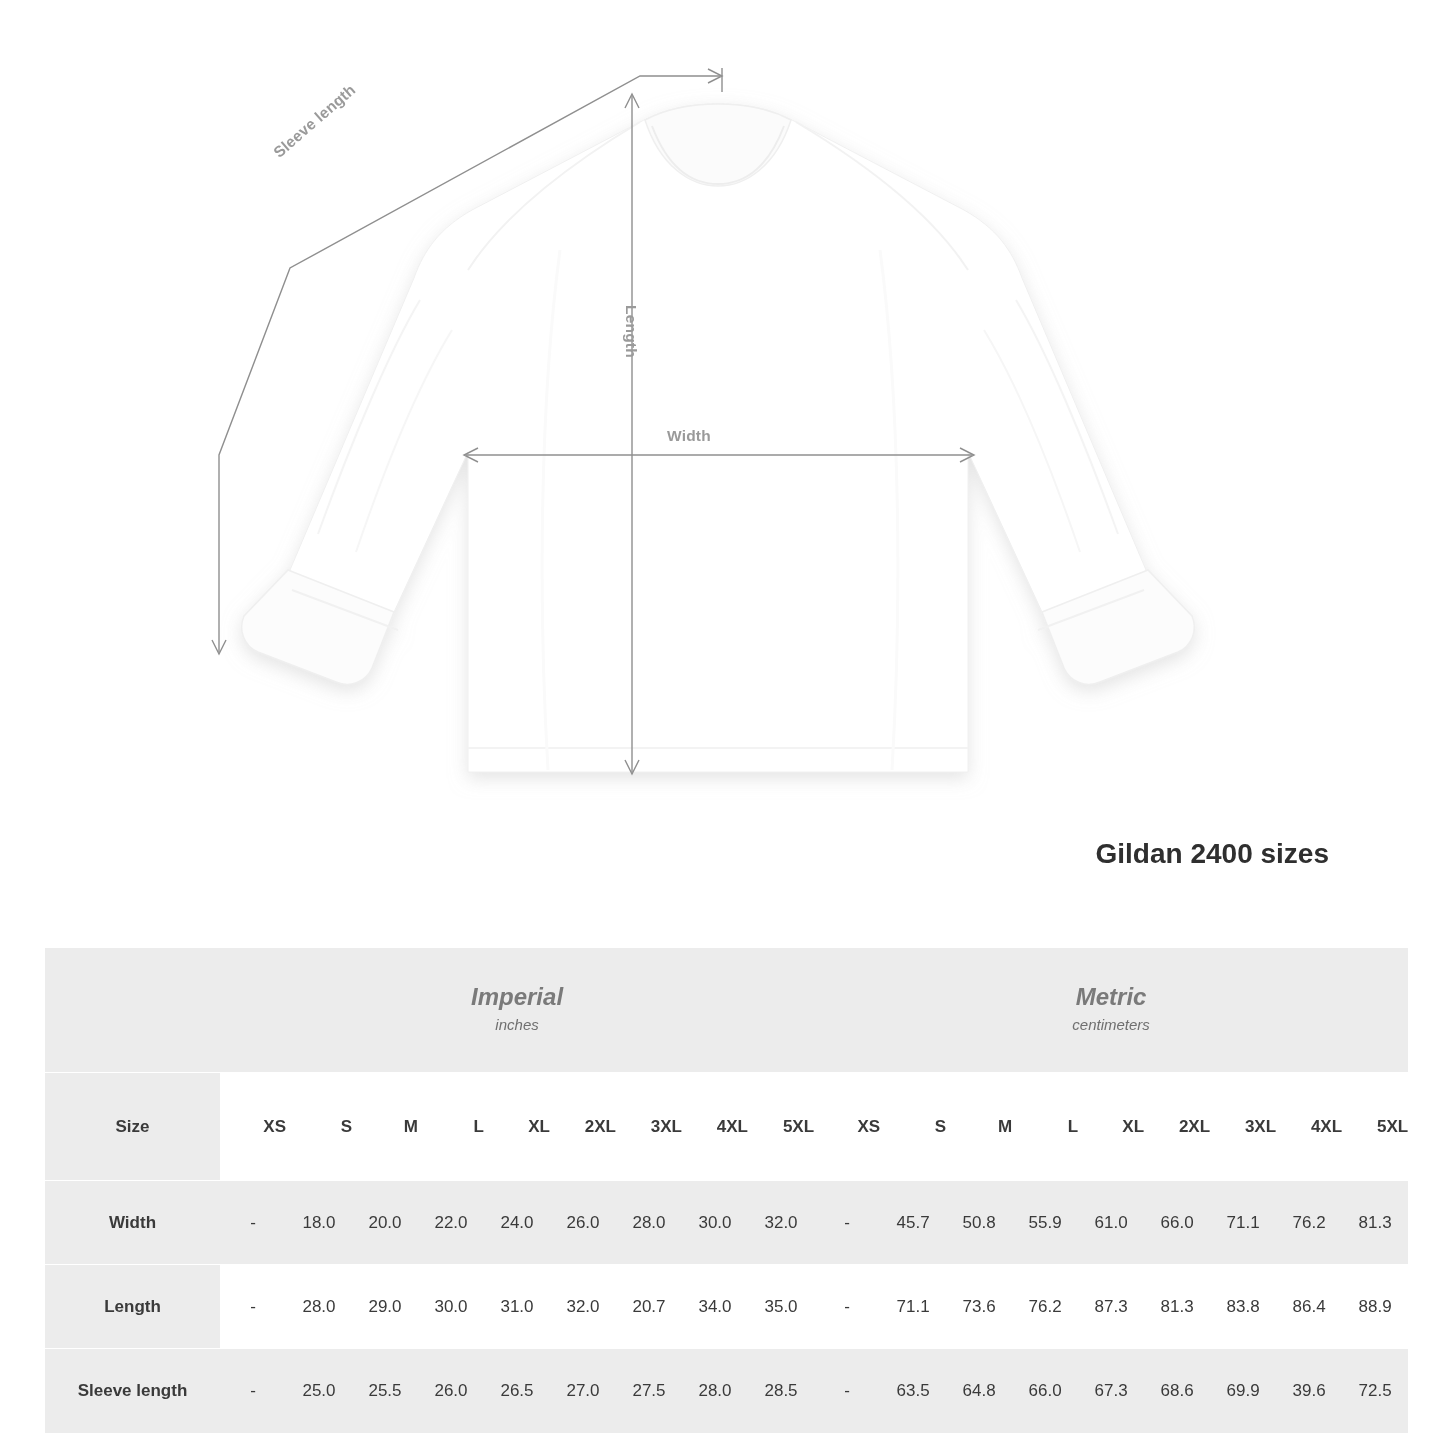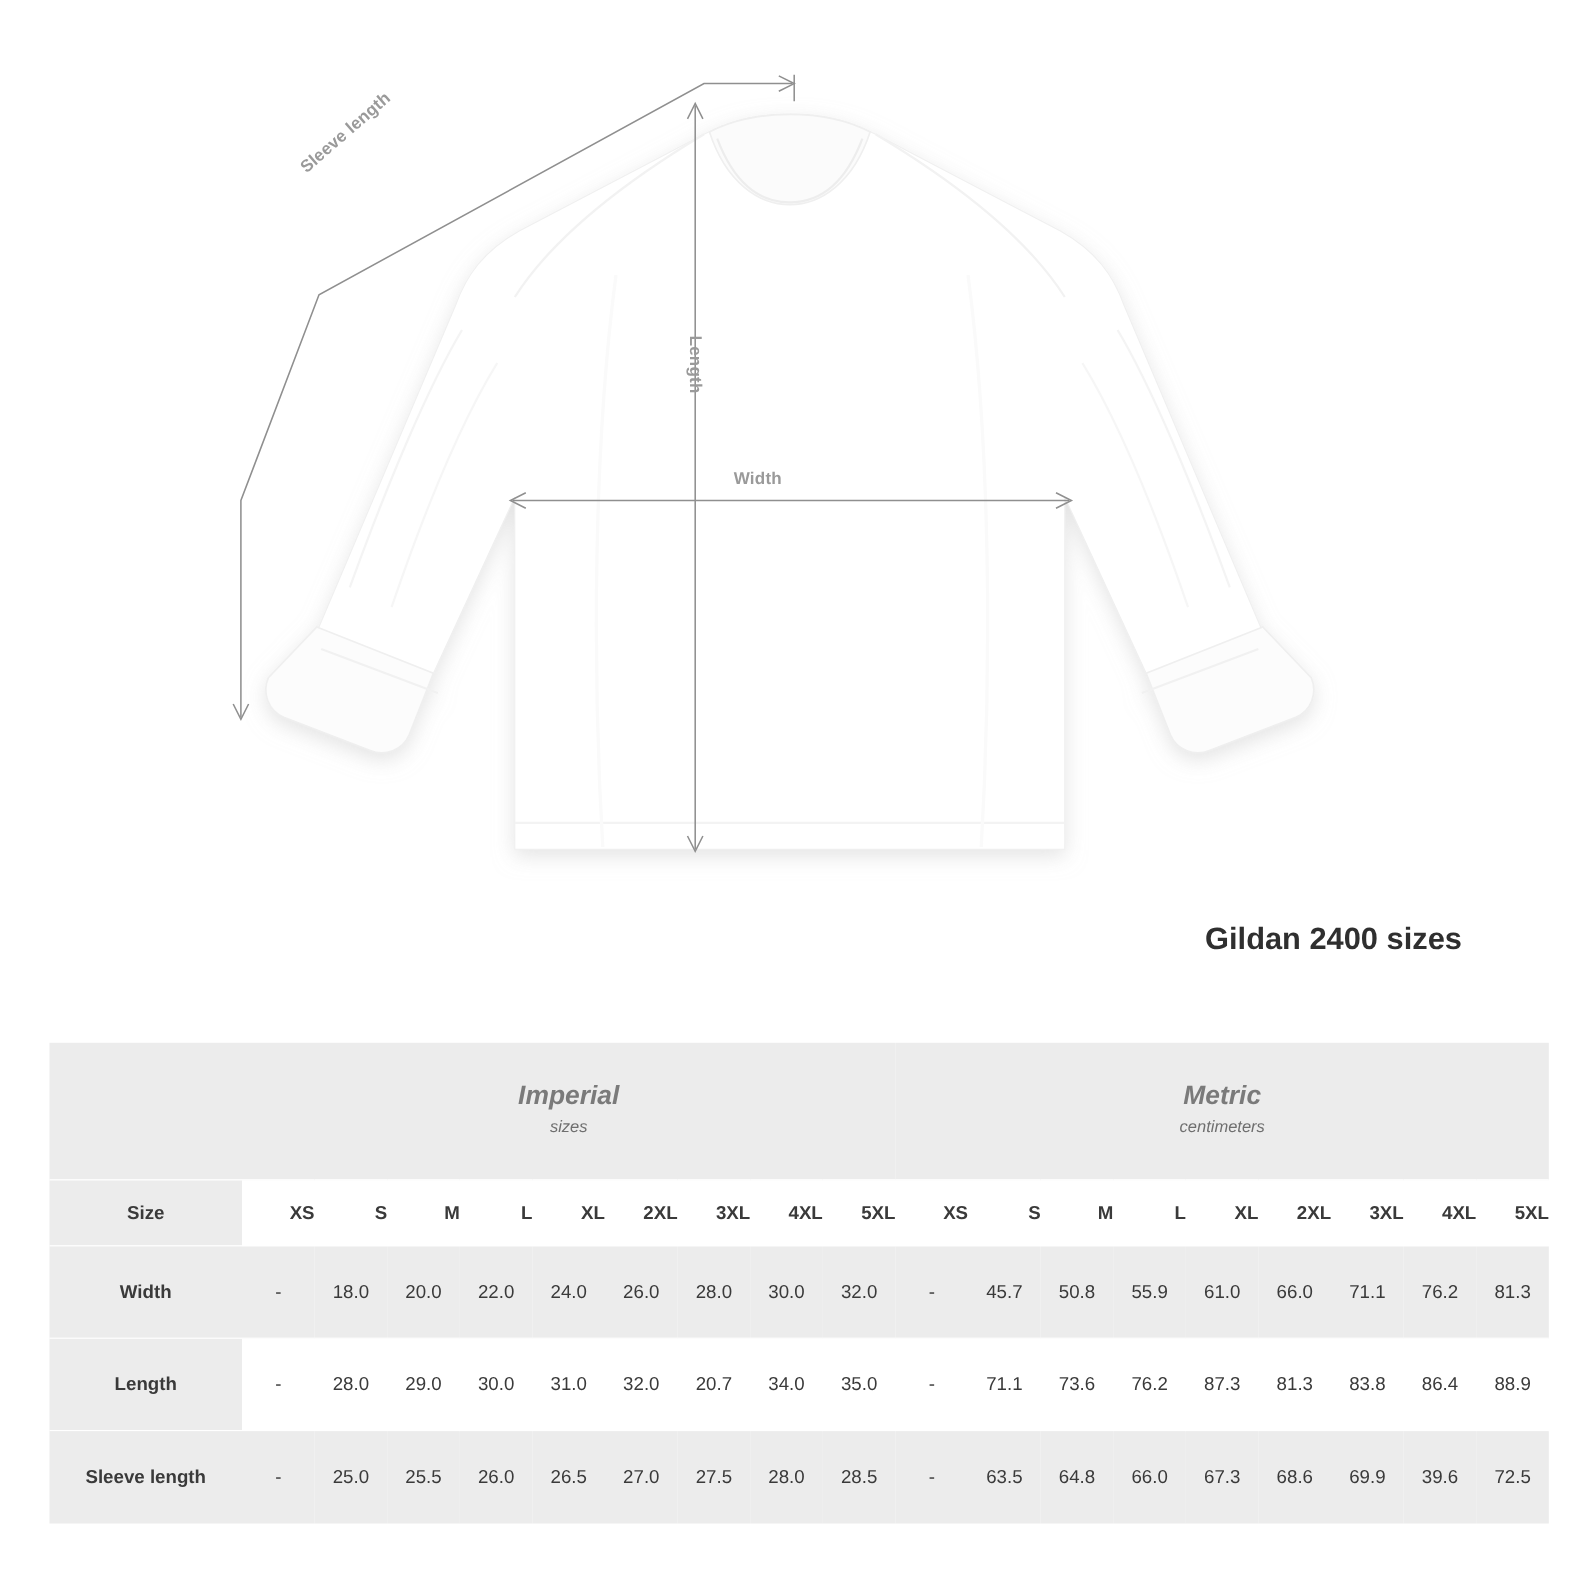--- a/index.html
+++ b/index.html
@@ -108,21 +108,21 @@
     line-height: 1.25;
   }
   .unit-head .u-sub {
     font-size: 15px;
     font-style: italic;
     color: #6f6f6f;
     line-height: 1.7;
   }
 
   .row-head {
-    height: 60px;
+    height: 108px;
   }
   .row-data {
     height: 84px;
   }
   .band-a { background: #ffffff; }
   .band-b { background: #ececec; }
 
   .corner-cell {
     background: #ececec;
   }
@@ -264,21 +264,21 @@
         <col style="width:66px">
       <col style="width:66px">
         <col style="width:66px">
         <col style="width:66px">
     </colgroup>
     <thead>
       <tr>
         <td class="corner-cell"></td>
         <td class="unit-head" colspan="9">
           <div class="u-title">Imperial</div>
-          <div class="u-sub">sizes</div>
+          <div class="u-sub">inches</div>
         </td>
         <td class="unit-head" colspan="9">
           <div class="u-title">Metric</div>
           <div class="u-sub">centimeters</div>
         </td>
       </tr>
       <tr class="row-head band-a sep-line">
         <th class="size-label band-b">Size</th>
         <th class="col-head">XS</th>
         <th class="col-head">S</th>

